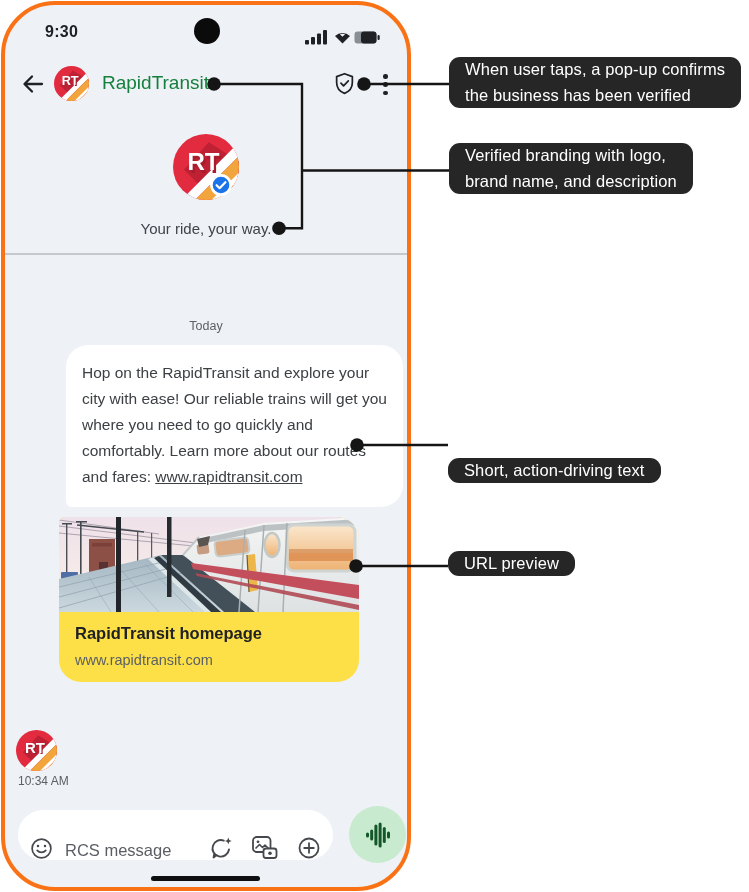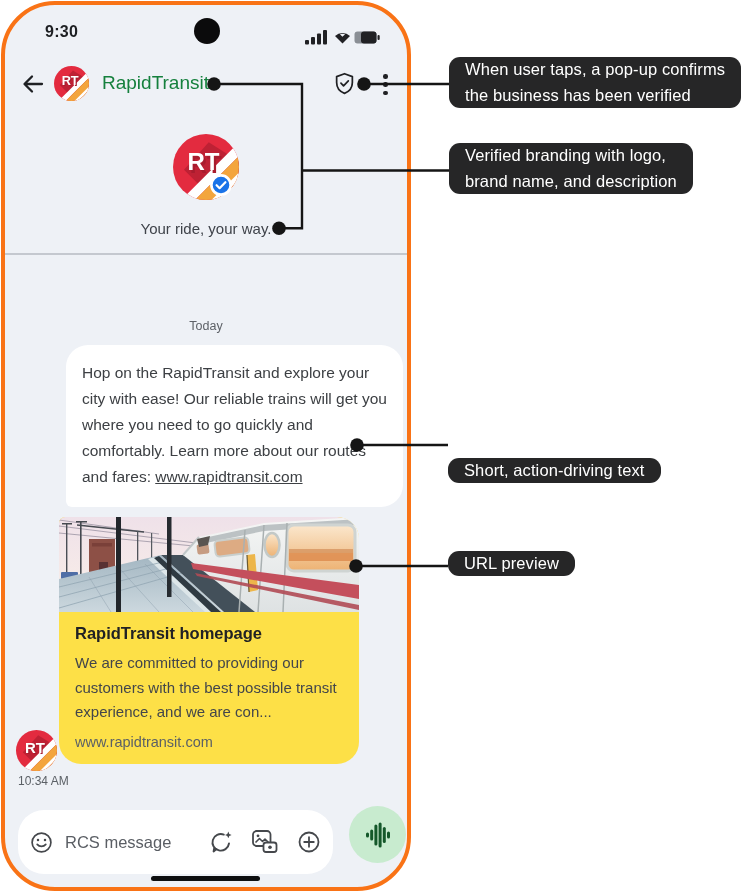--- a/index.html
+++ b/index.html
@@ -32,22 +32,22 @@
   .bubble a{color:#3d4044;text-decoration:underline;display:inline-block;}
   .card{position:absolute;left:54px;top:512px;width:300px;background:#fde047;border-radius:6px 22px 22px 22px;overflow:hidden;}
   .card-img{display:block;width:300px;height:95px;}
   .card-body{padding:12px 16px 14px;}
   .card-title{font-size:16.5px;font-weight:600;color:#202124;}
   .card-desc{margin-top:8px;font-size:15px;line-height:24.5px;color:#43464b;}
   .card-url{margin-top:9px;font-size:14.5px;color:#5b6066;}
   .msg-avatar{position:absolute;left:11px;top:725px;width:41px;height:41px;}
   .stamp{position:absolute;left:13px;top:769px;font-size:12px;color:#5b6066;}
   
-  .compose{position:absolute;left:13px;top:805px;width:315px;height:64px;background:#fff;border-radius:26px;
-           display:flex;align-items:center;padding:0 12px;}
+  .compose{position:absolute;left:13px;top:805px;width:315px;height:50px;background:#fff;border-radius:26px;
+           display:flex;align-items:flex-end;padding:0 12px;}
   .placeholder{font-size:16.5px;color:#5a5e64;margin-left:12px;flex:0 0 auto;}
   .spacer{flex:1;}
   .cicon{flex:0 0 auto;margin-left:19px;display:flex;align-items:center;}
   .voice{position:absolute;left:344px;top:801px;width:57px;height:57px;border-radius:50%;background:#c8ebcf;
          display:flex;align-items:center;justify-content:center;}
   .homebar{position:absolute;left:146px;top:871px;width:109px;height:5px;border-radius:3px;background:#0e0f10;}
   
   .anno{position:absolute;background:#262627;color:#fff;border-radius:11px;font-size:16.5px;line-height:25.5px;
         font-weight:500;padding:0 16px;white-space:pre-line;letter-spacing:.1px;}
   .a1{left:449px;top:57px;}
@@ -191,21 +191,20 @@
         <path d="M188 38 L190 75" stroke="#6b5a33" stroke-width="1.2"></path>
         <polygon points="132,46 300,68 300,82 134,52" fill="#c44f5c"></polygon>
         <polygon points="136,56 300,88 300,93 138,59" fill="#b04a54" opacity="0.9"></polygon>
         <path d="M124 38 L140 20" stroke="#c2c8c9" stroke-width="2"></path>
         <polygon points="138,22 151,19 149,28 140,30" fill="#5a5551"></polygon>
         <rect x="57" y="0" width="5" height="95" fill="#22262b"></rect>
         <rect x="108" y="0" width="4.5" height="80" fill="#262b30"></rect>
       </svg>
       <div class="card-body">
         <div class="card-title">RapidTransit homepage</div>
-        <div class="card-desc">We are committed to providing our customers with the best possible transit experience, and we are con...</div>
         <div class="card-url">www.rapidtransit.com</div>
       </div>
     </div>
 
     <svg class="msg-avatar" viewBox="0 0 48 48">
         <use href="#rt-logo"></use>
       </svg>
     <div class="stamp">10:34 AM</div>
 
     <div class="compose">

